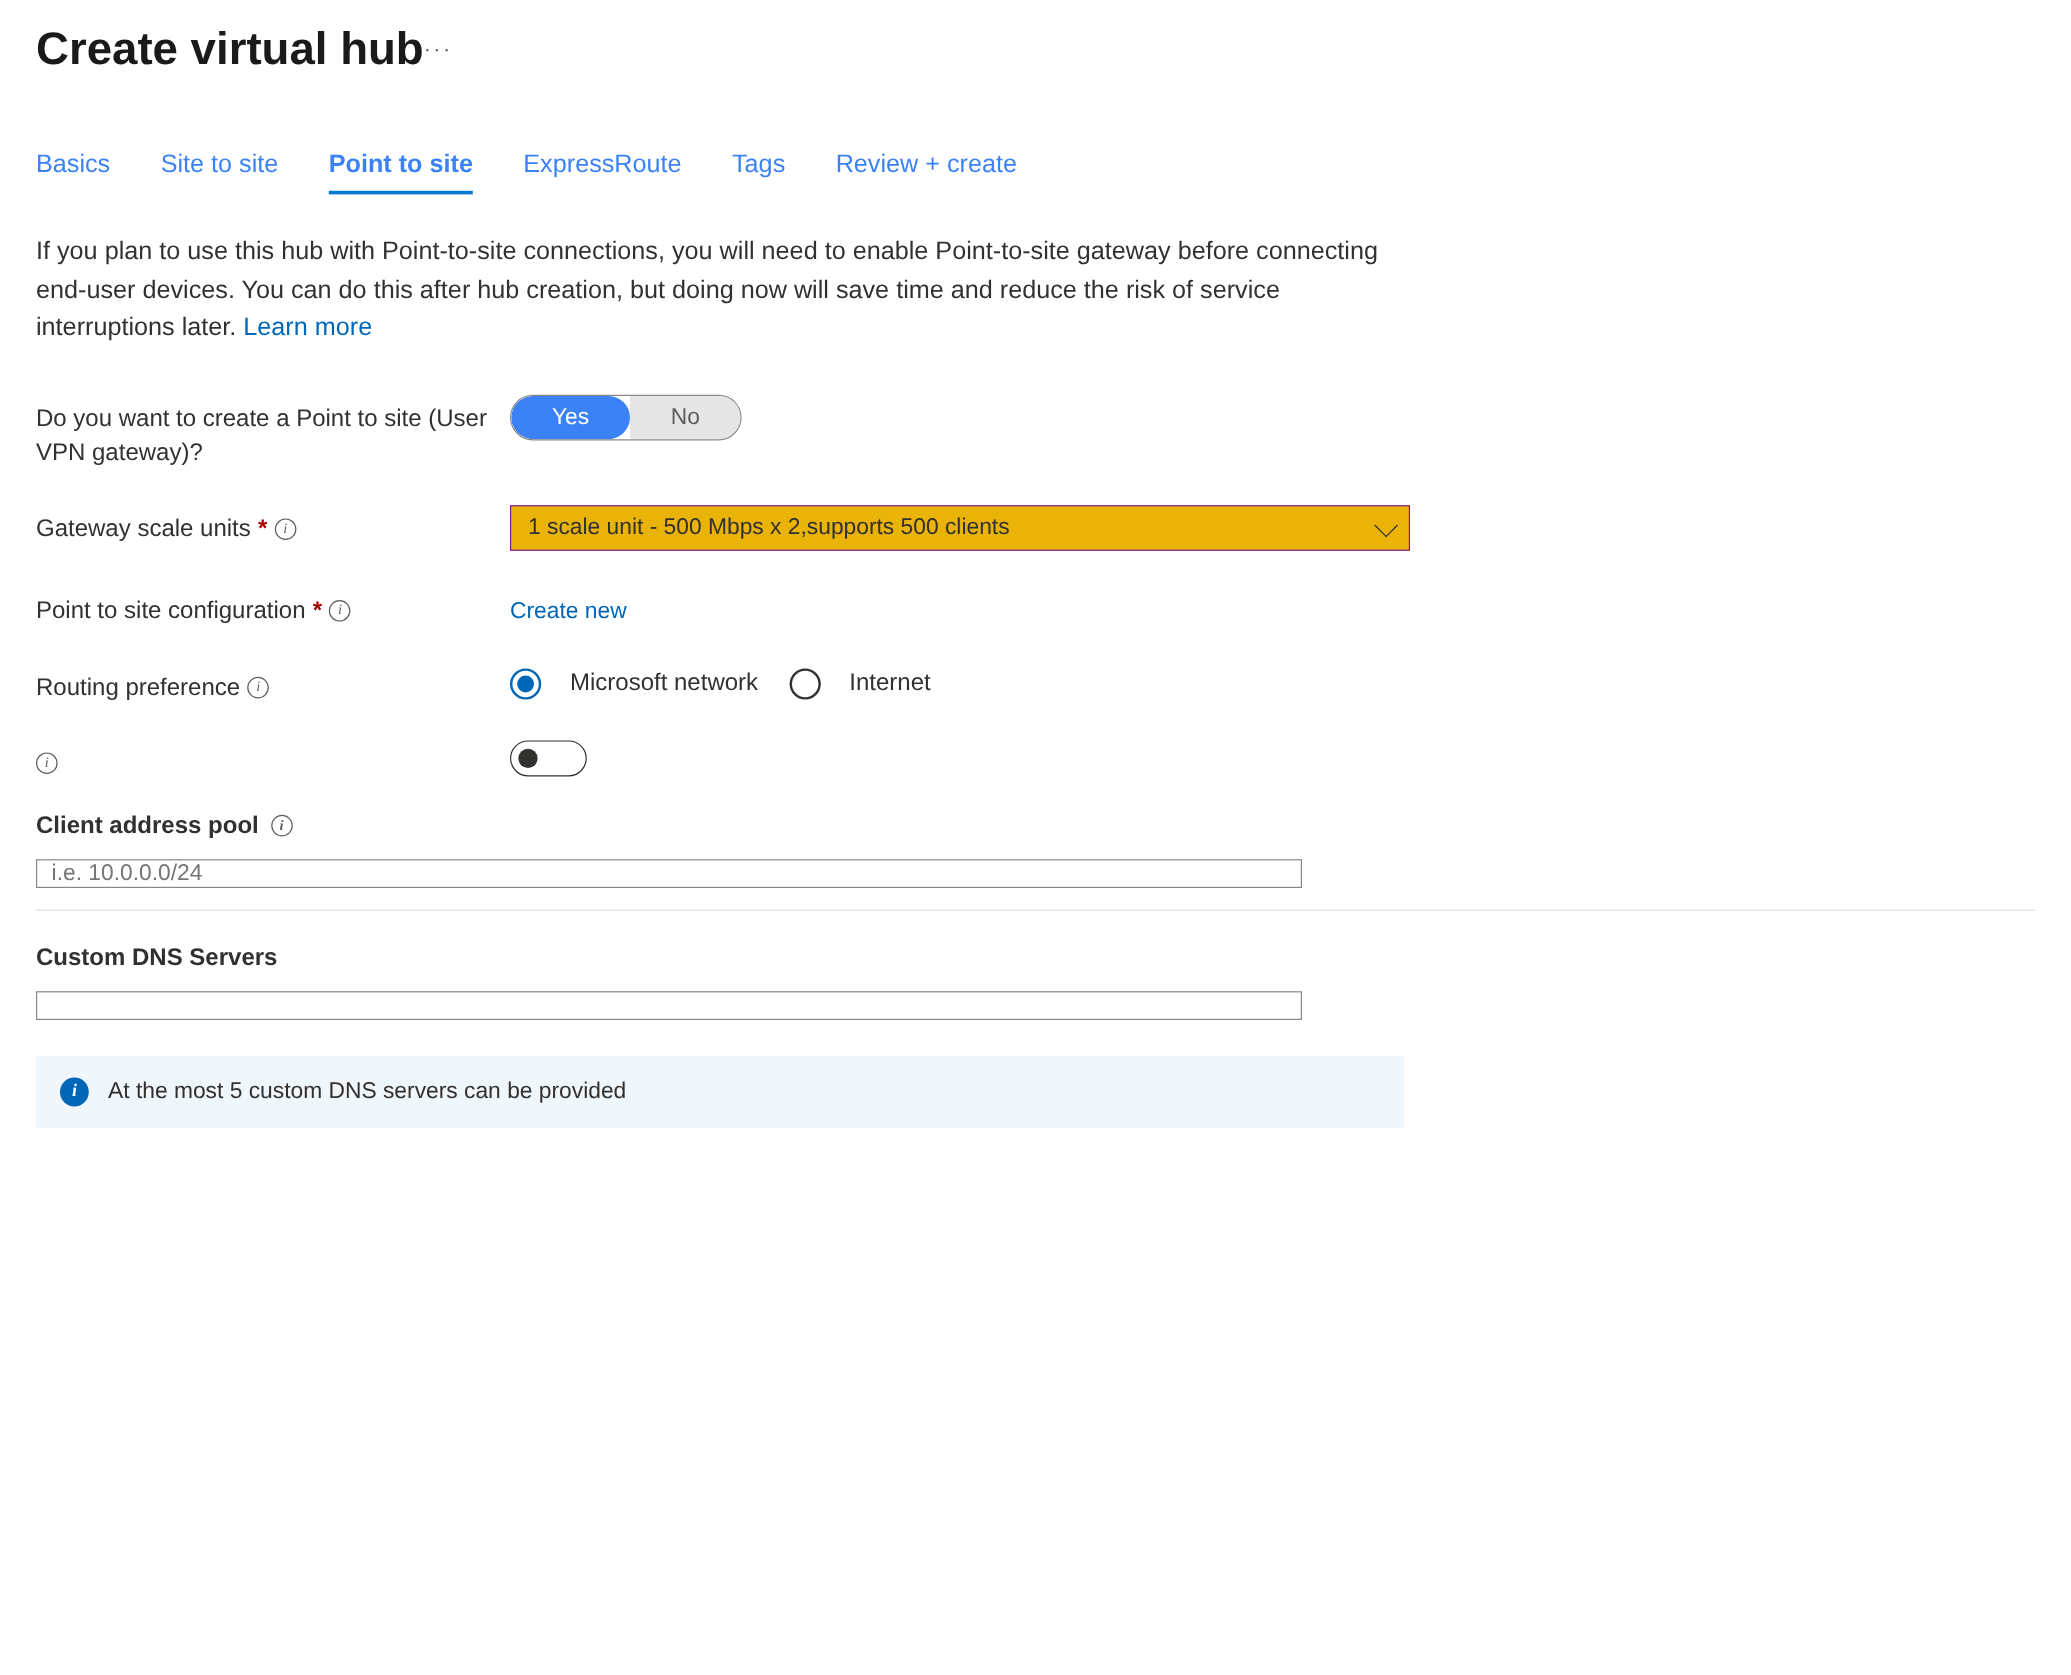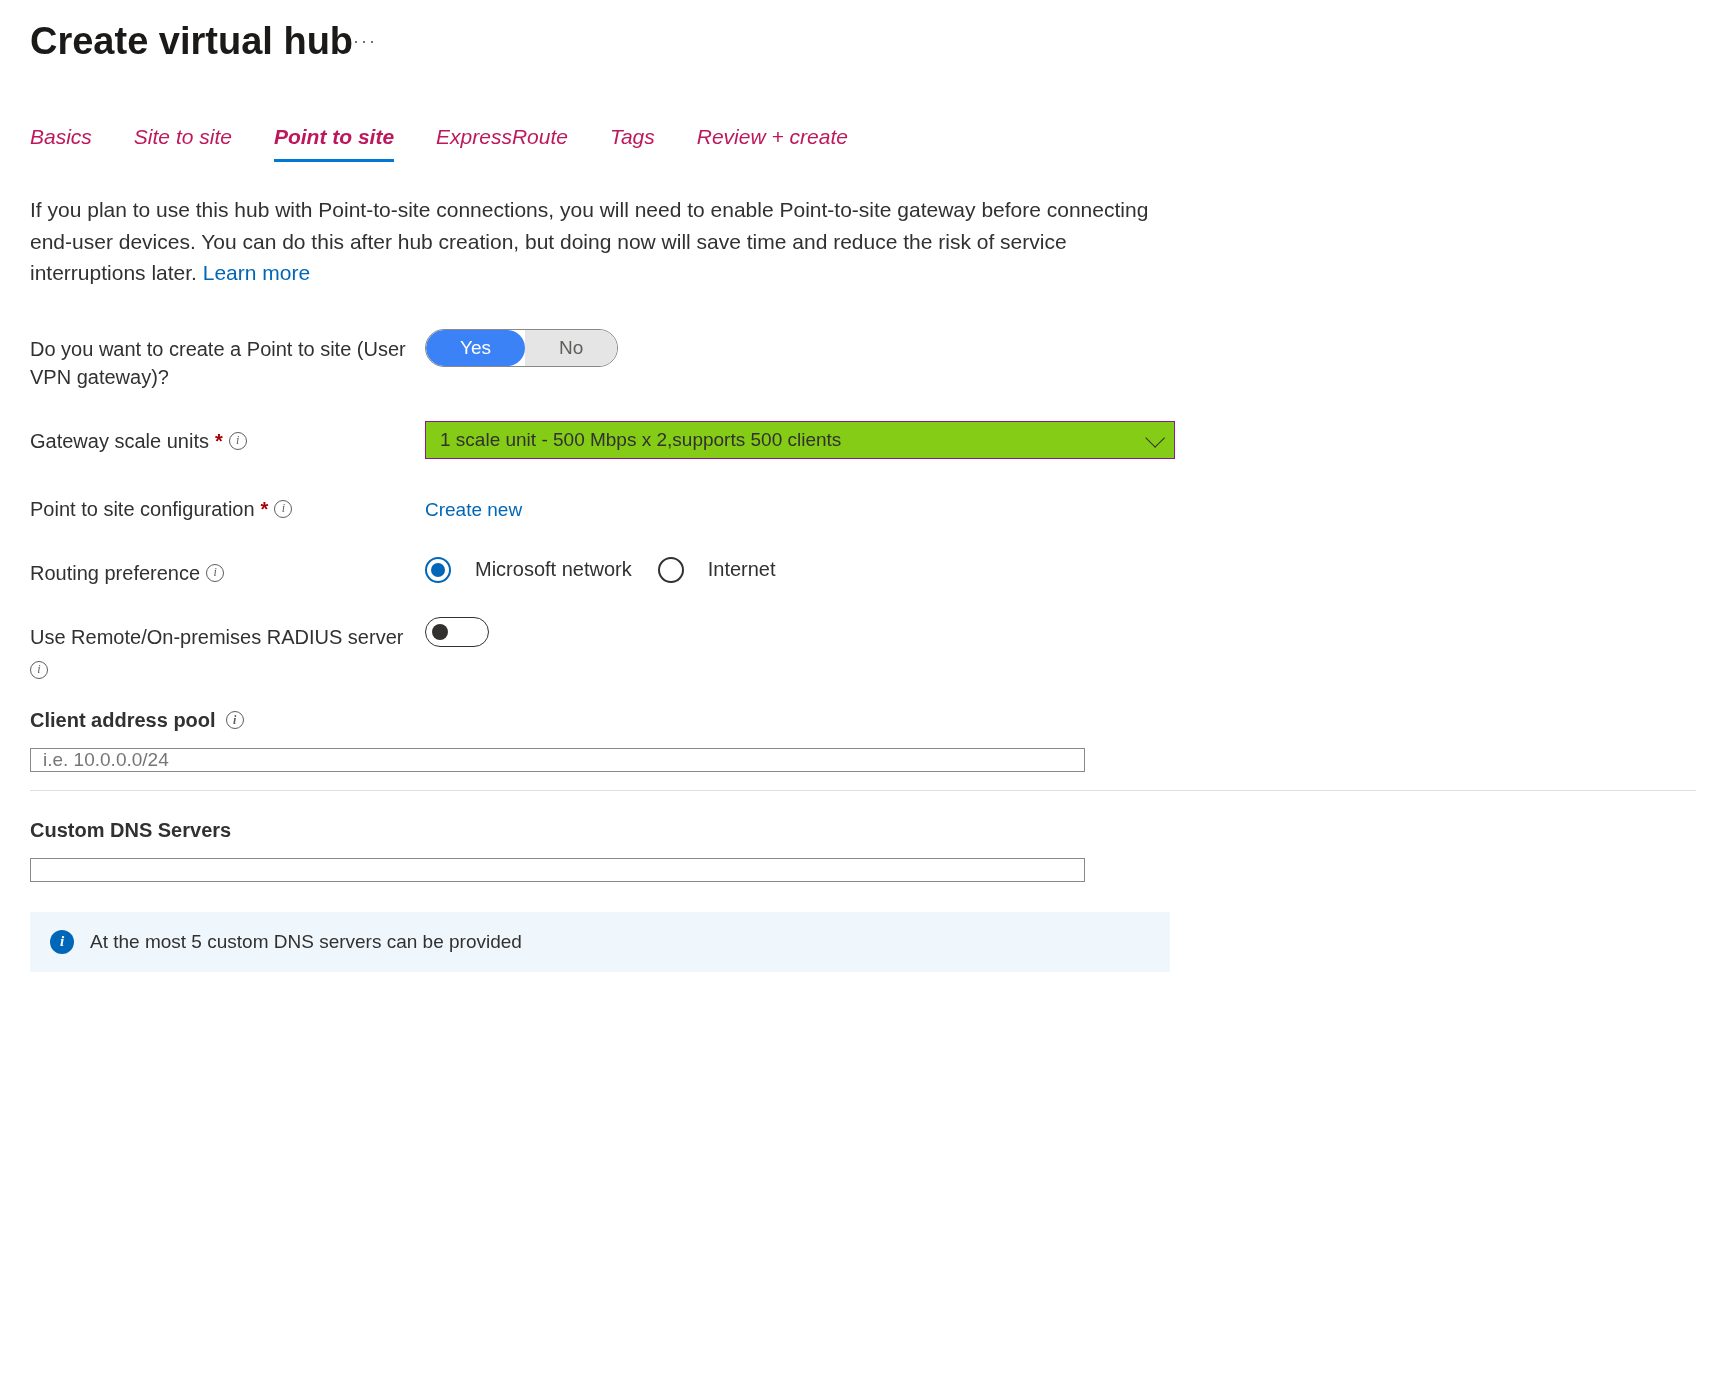--- a/index.html
+++ b/index.html
@@ -28,24 +28,23 @@
     }
     .tabs {
       display: flex;
       gap: 42px;
       border-bottom: 1px solid transparent;
       margin-bottom: 32px;
     }
     .tab {
       padding: 12px 0;
       font-size: 21px;
-      color: #be185d;
+      color: #3b82f6;
       cursor: pointer;
       position: relative;
-      font-style: italic;
     }
     .tab.active {
       font-weight: 600;
     }
     .tab.active::after {
       content: "";
       position: absolute;
       left: 0; right: 0; bottom: -1px;
       height: 3px;
       background: #0078d4;
@@ -122,21 +121,21 @@
       width: 100%;
       border: 1px solid #881798;
       height: 38px;
       display: flex;
       align-items: center;
       justify-content: space-between;
       padding: 0 14px;
       font-size: 19px;
       color: #323130;
       cursor: pointer;
-      background: #84cc16;
+      background: #eab308;
     }
     .chevron-down {
       width: 14px; height: 14px;
       border-right: 1.5px solid #323130;
       border-bottom: 1.5px solid #323130;
       transform: rotate(45deg) translateY(-3px);
     }
     .sublink {
       color: #0067b8;
       font-size: 19px;
@@ -326,21 +325,20 @@
         <span class="radio-circle"></span>
         <span>Internet</span>
       </div>
     </div>
   </div>
 </div>
 
 
 <div class="form-row">
   <div class="form-label">
-    <span>Use Remote/On-premises RADIUS server</span>
     <span class="info-icon" style="margin-top:4px;">i</span>
   </div>
   <div class="form-control">
     <div class="switch">
       <div class="switch-knob"></div>
     </div>
   </div>
 </div>
 
 

